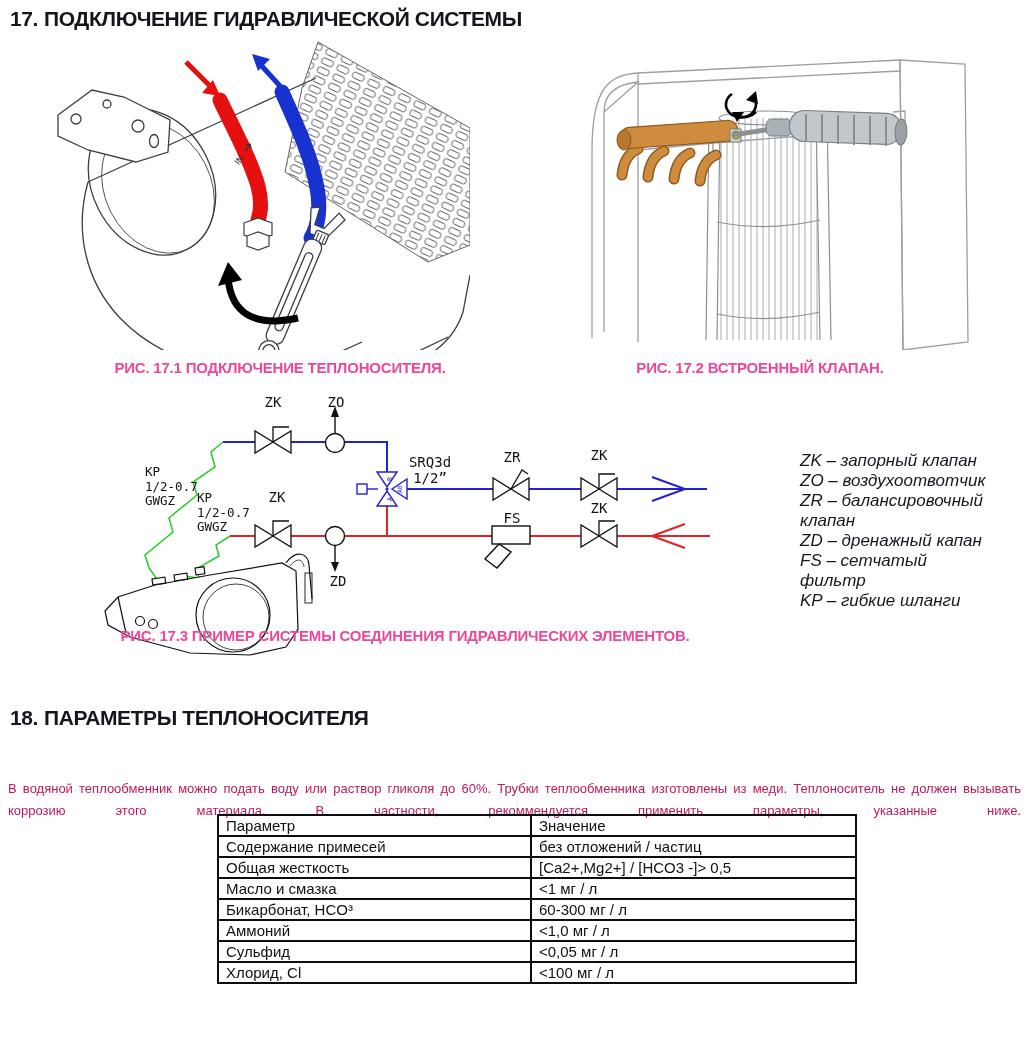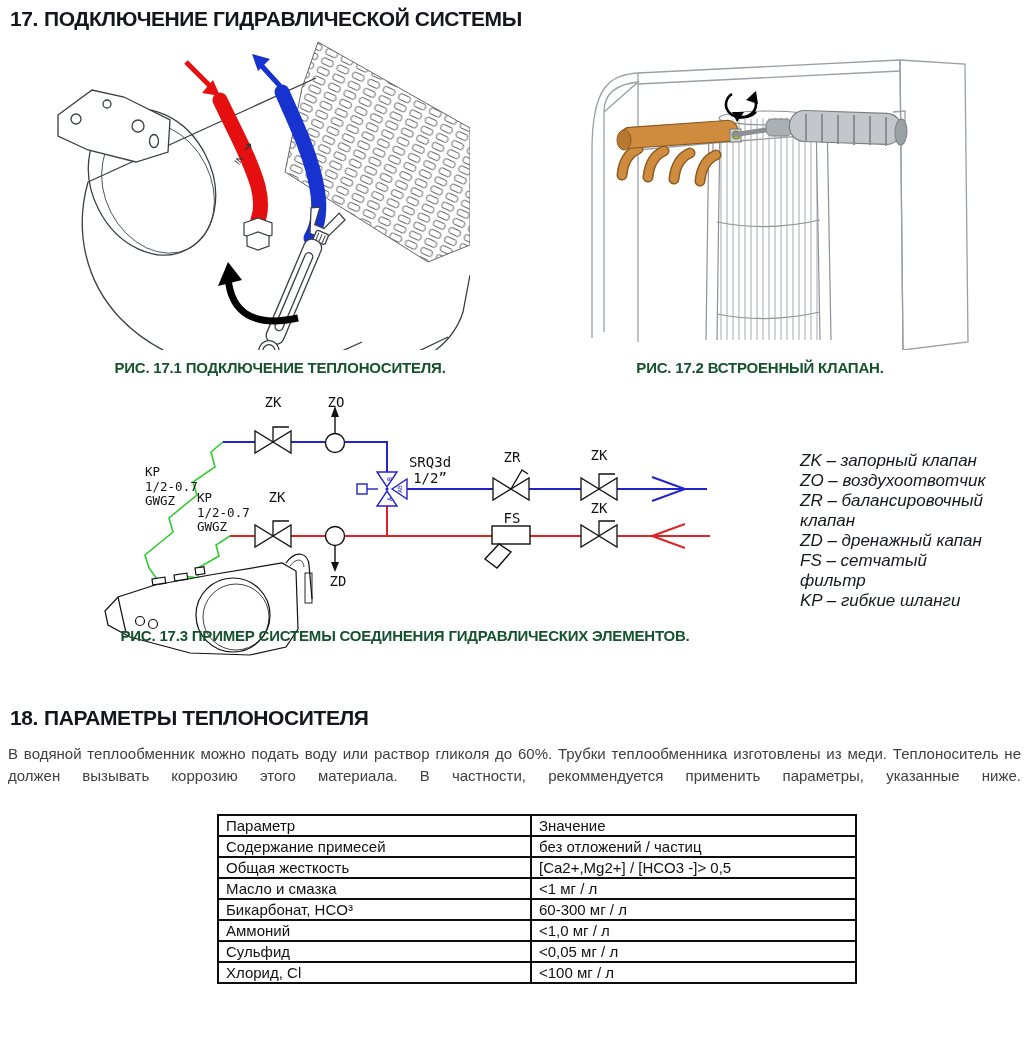--- a/index.html
+++ b/index.html
@@ -7,26 +7,26 @@
     position:relative;width:1029px;height:1039px;overflow:hidden;
     font-family:"Liberation Sans",sans-serif;color:#1a1d24;
   }
   .abs{position:absolute;}
   .h-title{
     font-weight:bold;font-size:21px;letter-spacing:-0.4px;color:#14161c;
     white-space:nowrap;
   }
   .h-title .num{margin-right:6px;margin-top:39px;}
   .fig-caption{
-    font-weight:bold;font-size:15px;letter-spacing:-0.2px;color:#14532d;
+    font-weight:bold;font-size:15px;letter-spacing:-0.2px;color:#ec4899;
     text-align:center;white-space:nowrap;
   }
   .para{
-    font-size:15px;line-height:22px;color:#404040;
-    text-align:justify;text-align-last:justify;
+    font-size:13px;line-height:22px;color:#be185d;
+    text-align:justify;text-align-last:justify;margin-top:35px;
   }
   .legend{font-size:17px;line-height:20px;color:#15181e;width:196px;font-style:italic;}
   table.params{
     border-collapse:collapse;table-layout:fixed;margin-left:20px;
   }
   table.params td{
     border:2px solid #0d0d0d;font-size:15px;color:#111;
     height:19px;line-height:17px;padding:0 0 0 7px;vertical-align:middle;
     overflow:hidden;white-space:nowrap;
   }

